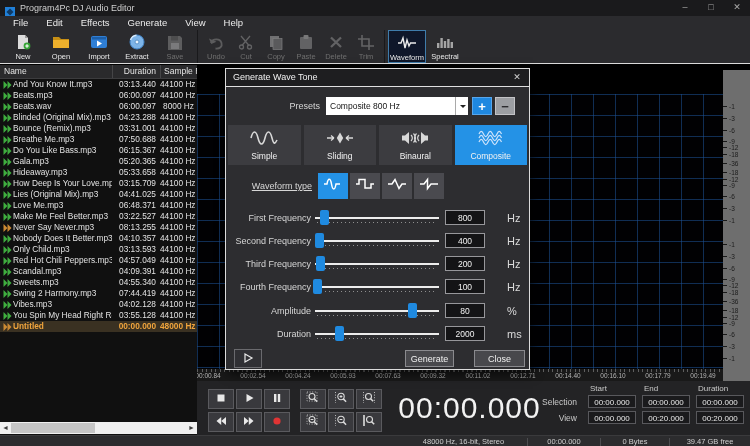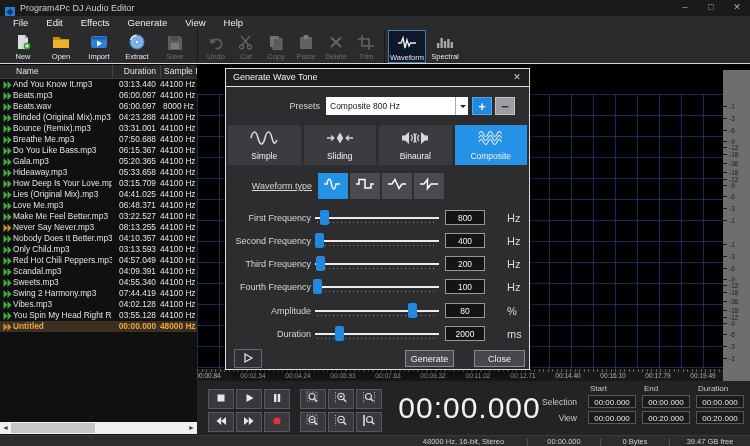--- a/index.html
+++ b/index.html
@@ -21,21 +21,21 @@
   .tbtn .tlabel{font-size:7.5px;color:#e8e8e8;line-height:9px;}
   .tbtn.disabled .tlabel{color:#6f6f6f;}
   .tbtn.disabled .ticon{opacity:.5;}
   .tbtn.active{background:#0f172a;border:1px solid #3f7cab;box-sizing:border-box;}
   .tsep{width:1px;background:#19191b;margin:0 3px;height:33px;}
   
   .main{position:absolute;left:0;top:63px;width:750px;height:383px;border-top:1px solid #dadada;box-sizing:content-box;background:#000;}
   
   .playlist{position:absolute;left:0;top:1px;width:197px;height:370px;background:#101010;}
   .pl-header{position:absolute;left:0;top:0;width:197px;height:13px;background:#2a2a2c;border-bottom:1px solid #3c3c3e;display:flex;font-size:8.5px;color:#e4e4e4;line-height:13px;}
-  .pl-h-name{width:112px;padding-left:16px;box-sizing:border-box;}
+  .pl-h-name{width:112px;padding-left:4px;box-sizing:border-box;}
   .pl-h-dur{width:48px;text-align:right;padding-right:4px;box-sizing:border-box;border-left:1px solid #454547;}
   .pl-h-rate{flex:1;padding-left:3px;box-sizing:border-box;border-left:1px solid #454547;overflow:hidden;white-space:nowrap;}
   .pl-rows{position:absolute;left:0;top:14px;width:197px;height:343px;overflow:hidden;}
   .plrow{display:flex;height:11px;line-height:11px;font-size:8.3px;color:#e2e2e2;white-space:nowrap;}
   .plrow .plicon{width:13px;padding-left:3px;box-sizing:border-box;display:flex;align-items:center;}
   .plrow .plname{width:99px;overflow:hidden;}
   .plrow .pldur{width:48px;text-align:right;padding-right:4px;box-sizing:border-box;}
   .plrow .plrate{flex:1;text-align:right;padding-right:3px;box-sizing:border-box;overflow:hidden;}
   .plrow.sel{background:#3a3122;color:#f0a43c;font-weight:bold;}
   .pl-scrollbar{position:absolute;left:0;top:357px;width:197px;height:12px;background:#f0f0f0;}

